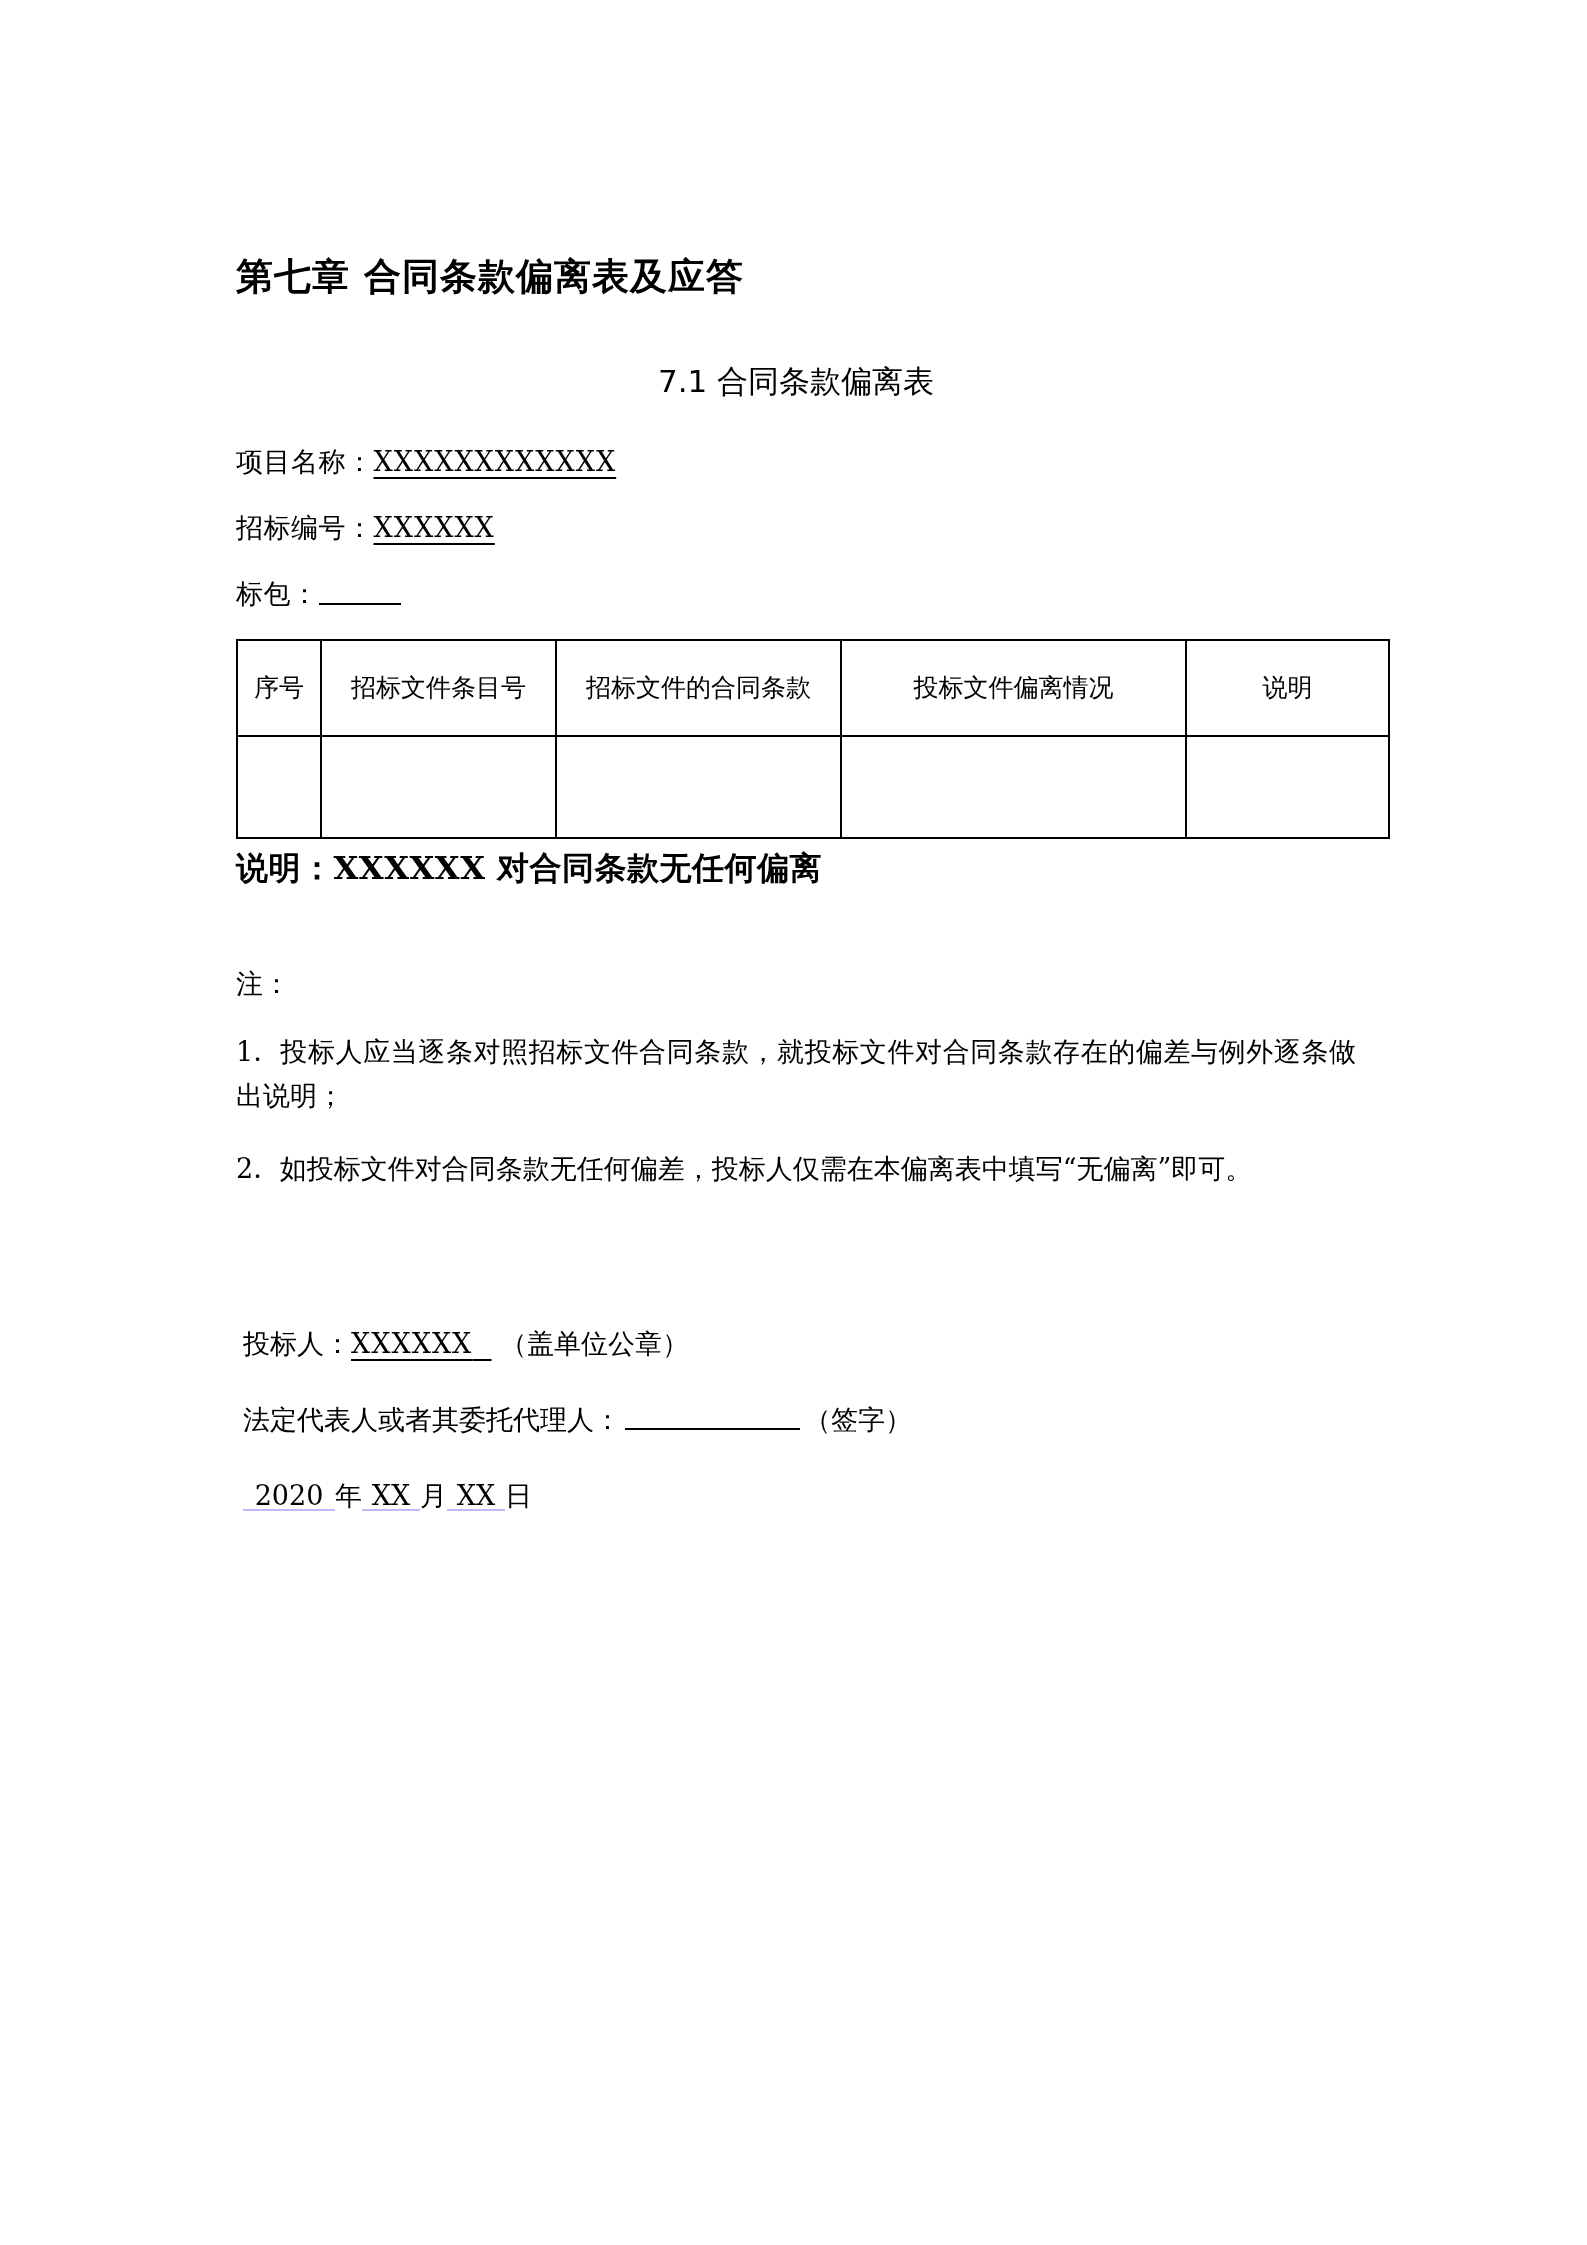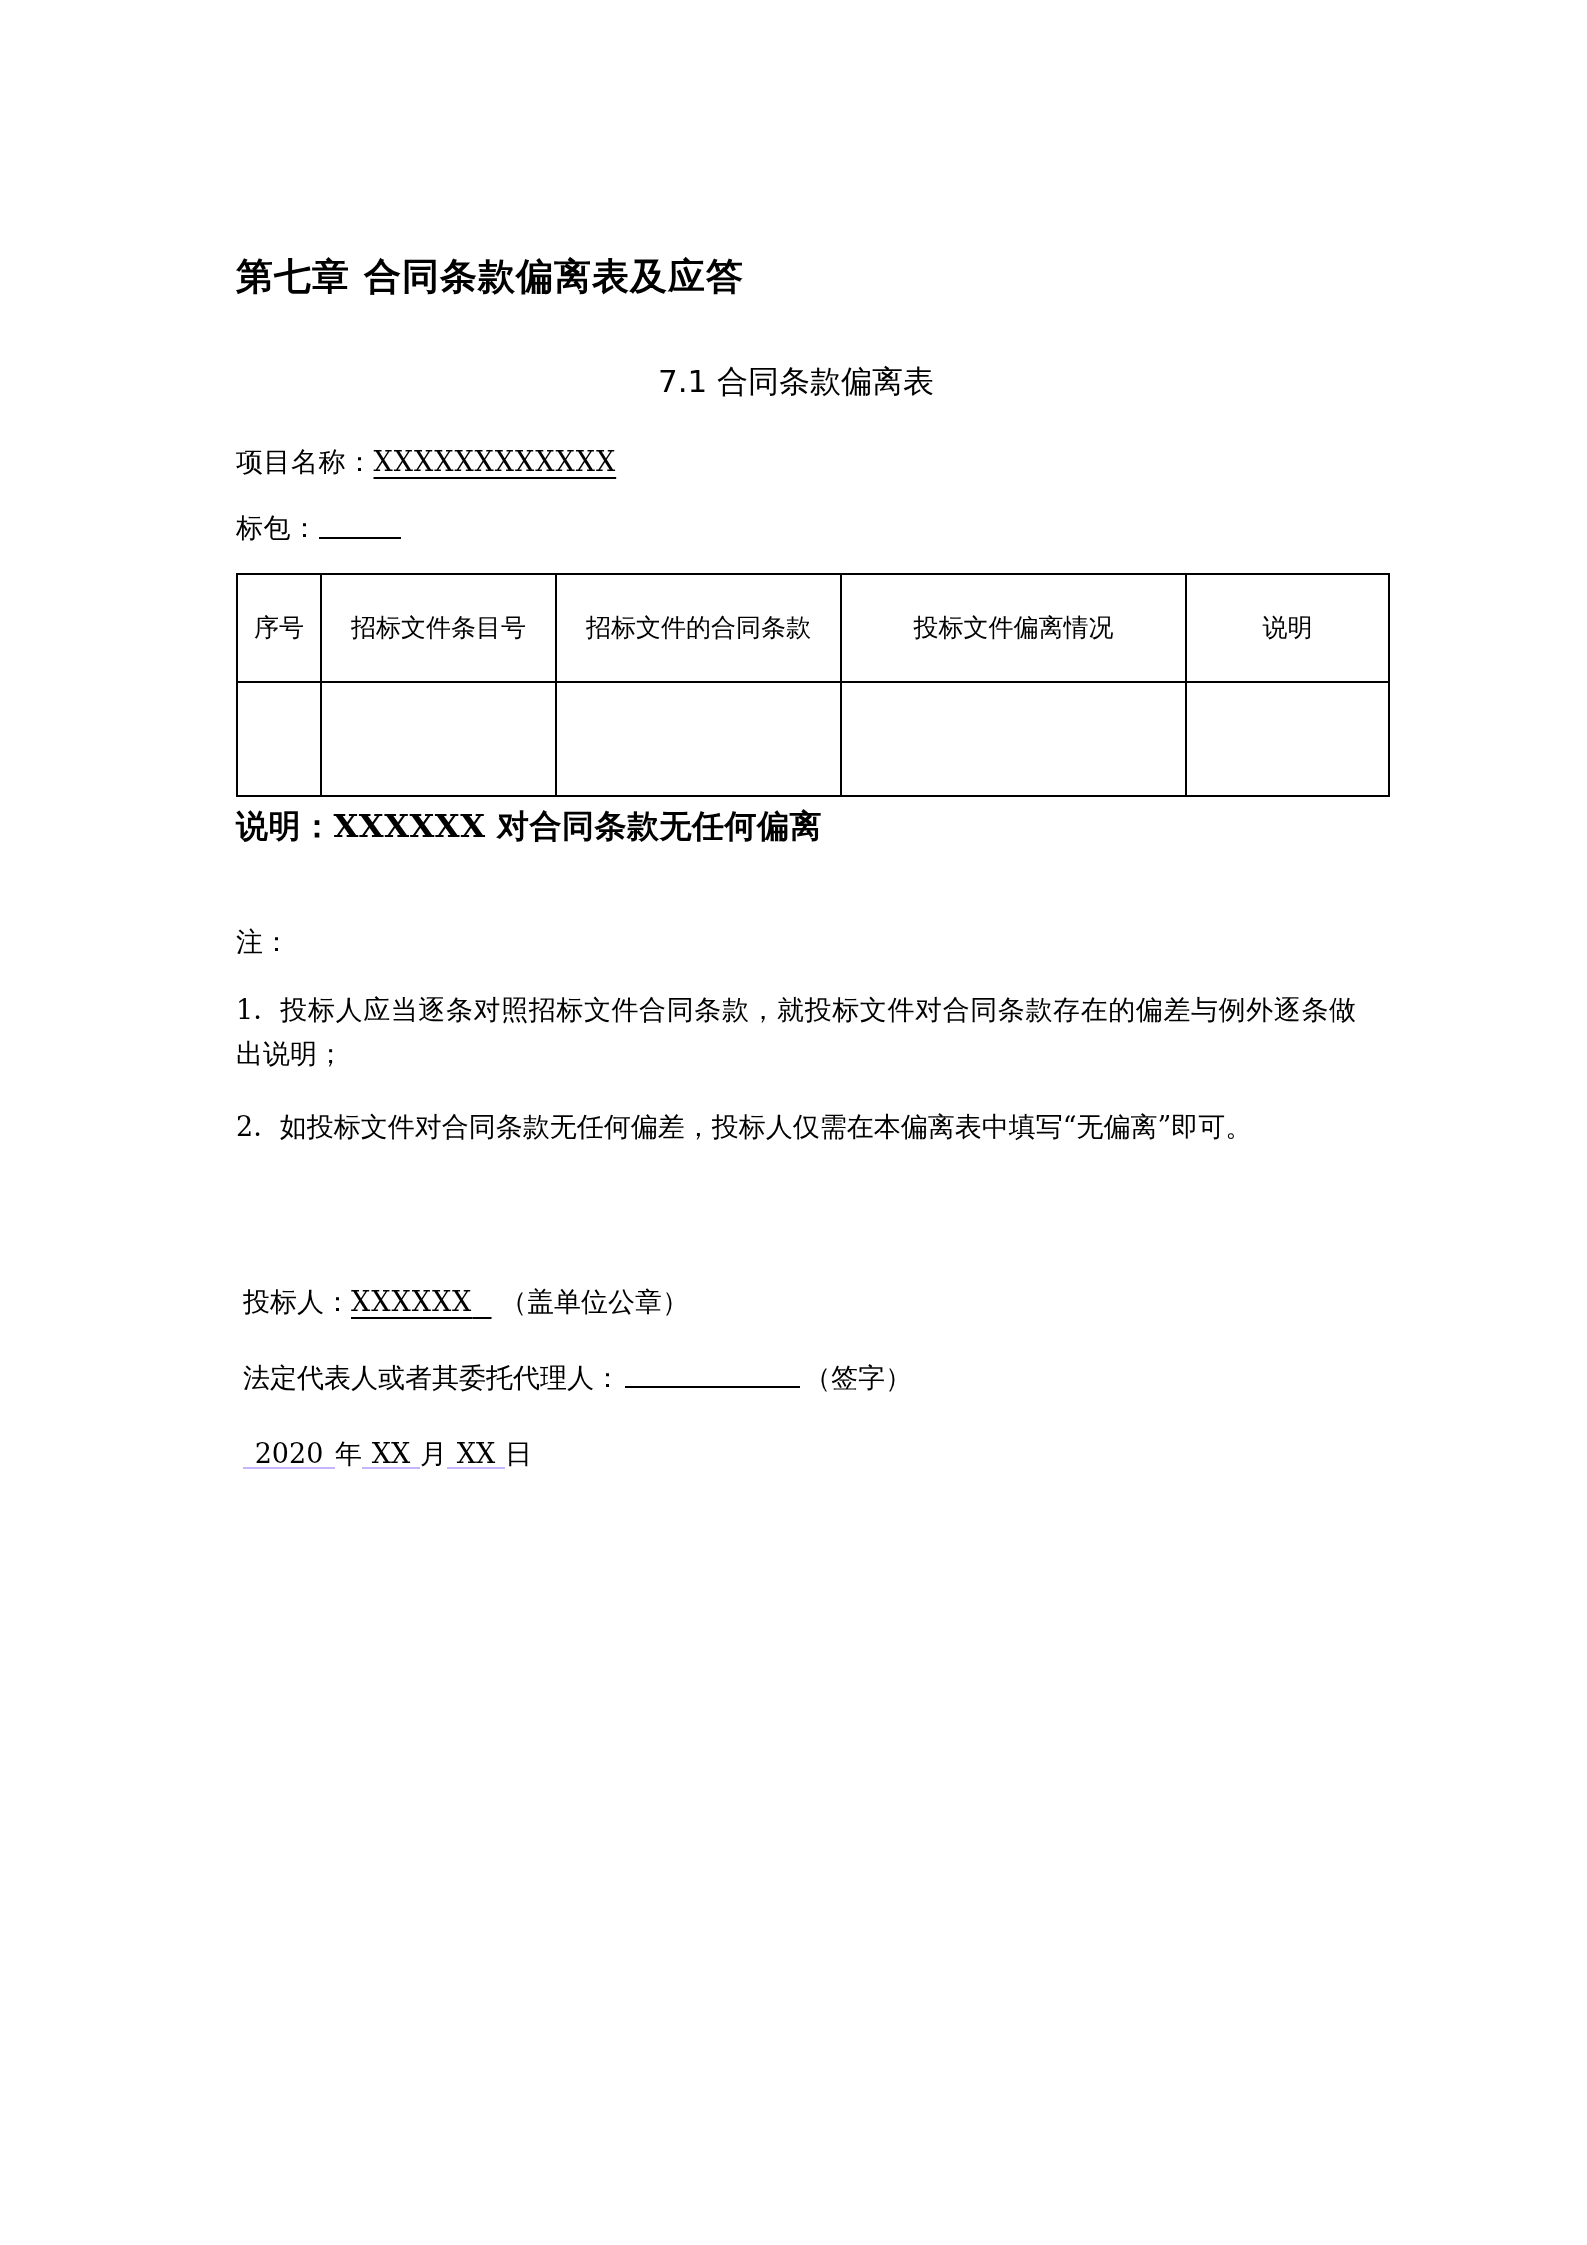--- a/index.html
+++ b/index.html
@@ -77,21 +77,21 @@
     margin-top: 32px;
     table-layout: fixed;
   }
   .deviation-table th,
   .deviation-table td {
     border: 2px solid #000;
     font-weight: normal;
     font-size: 25px;
     text-align: center;
     vertical-align: middle;
-    padding: 12px 4px;
+    padding: 6px 4px;
     line-height: 1.35;
   }
   .deviation-table th.c1 { width: 74px; }
   .deviation-table th.c2 { width: 225px; }
   .deviation-table th.c3 { width: 275px; }
   .deviation-table th.c4 { width: 335px; }
   .deviation-table th.c5 { width: 193px; }
   .deviation-table thead th { height: 82px; }
   .deviation-table tbody td { height: 88px; }
 
@@ -166,20 +166,23 @@
   <div class="content">
 
     <h1 class="chapter-title">第七章 合同条款偏离表及应答</h1>
 
     <h2 class="section-title">7.1 合同条款偏离表</h2>
 
     <p class="field-line">
       <span class="label">项目名称：</span><span class="u">XXXXXXXXXXXX</span>
     </p>
 
+    <p class="field-line">
+      <span class="label">招标编号：</span><span class="u">XXXXXX</span>
+    </p>
 
     <p class="field-line">
       <span class="label">标包：</span><span class="blank"></span>
     </p>
 
     <table class="deviation-table">
       <thead>
         <tr>
           <th class="c1">序号</th>
           <th class="c2">招标文件条目号</th>

